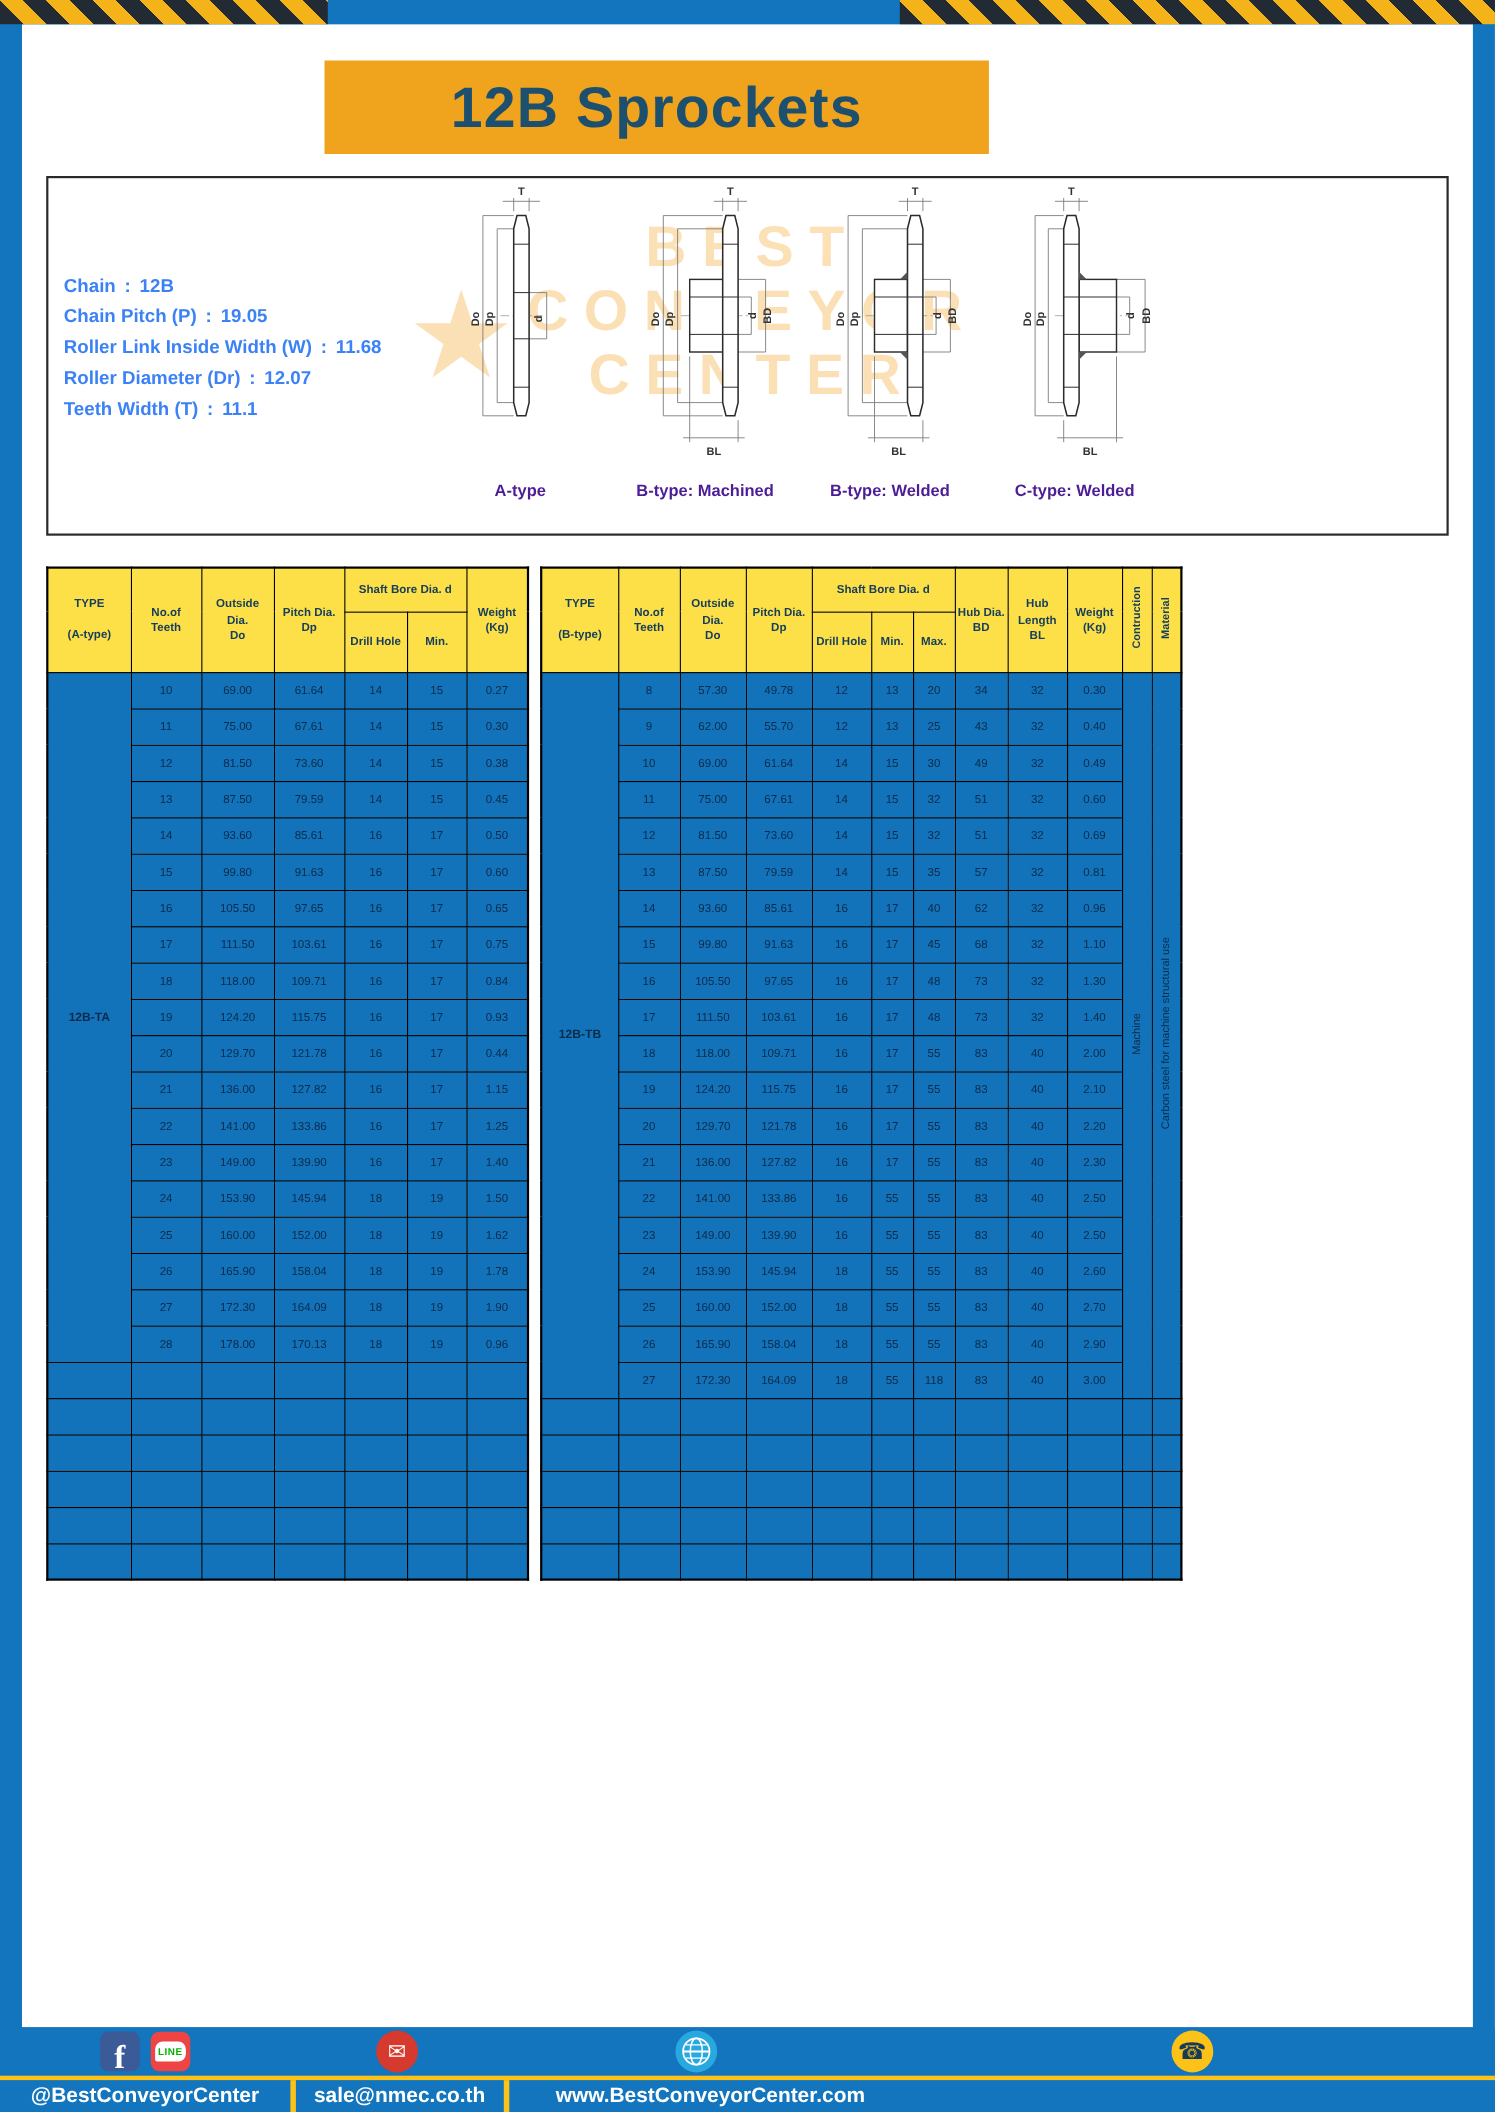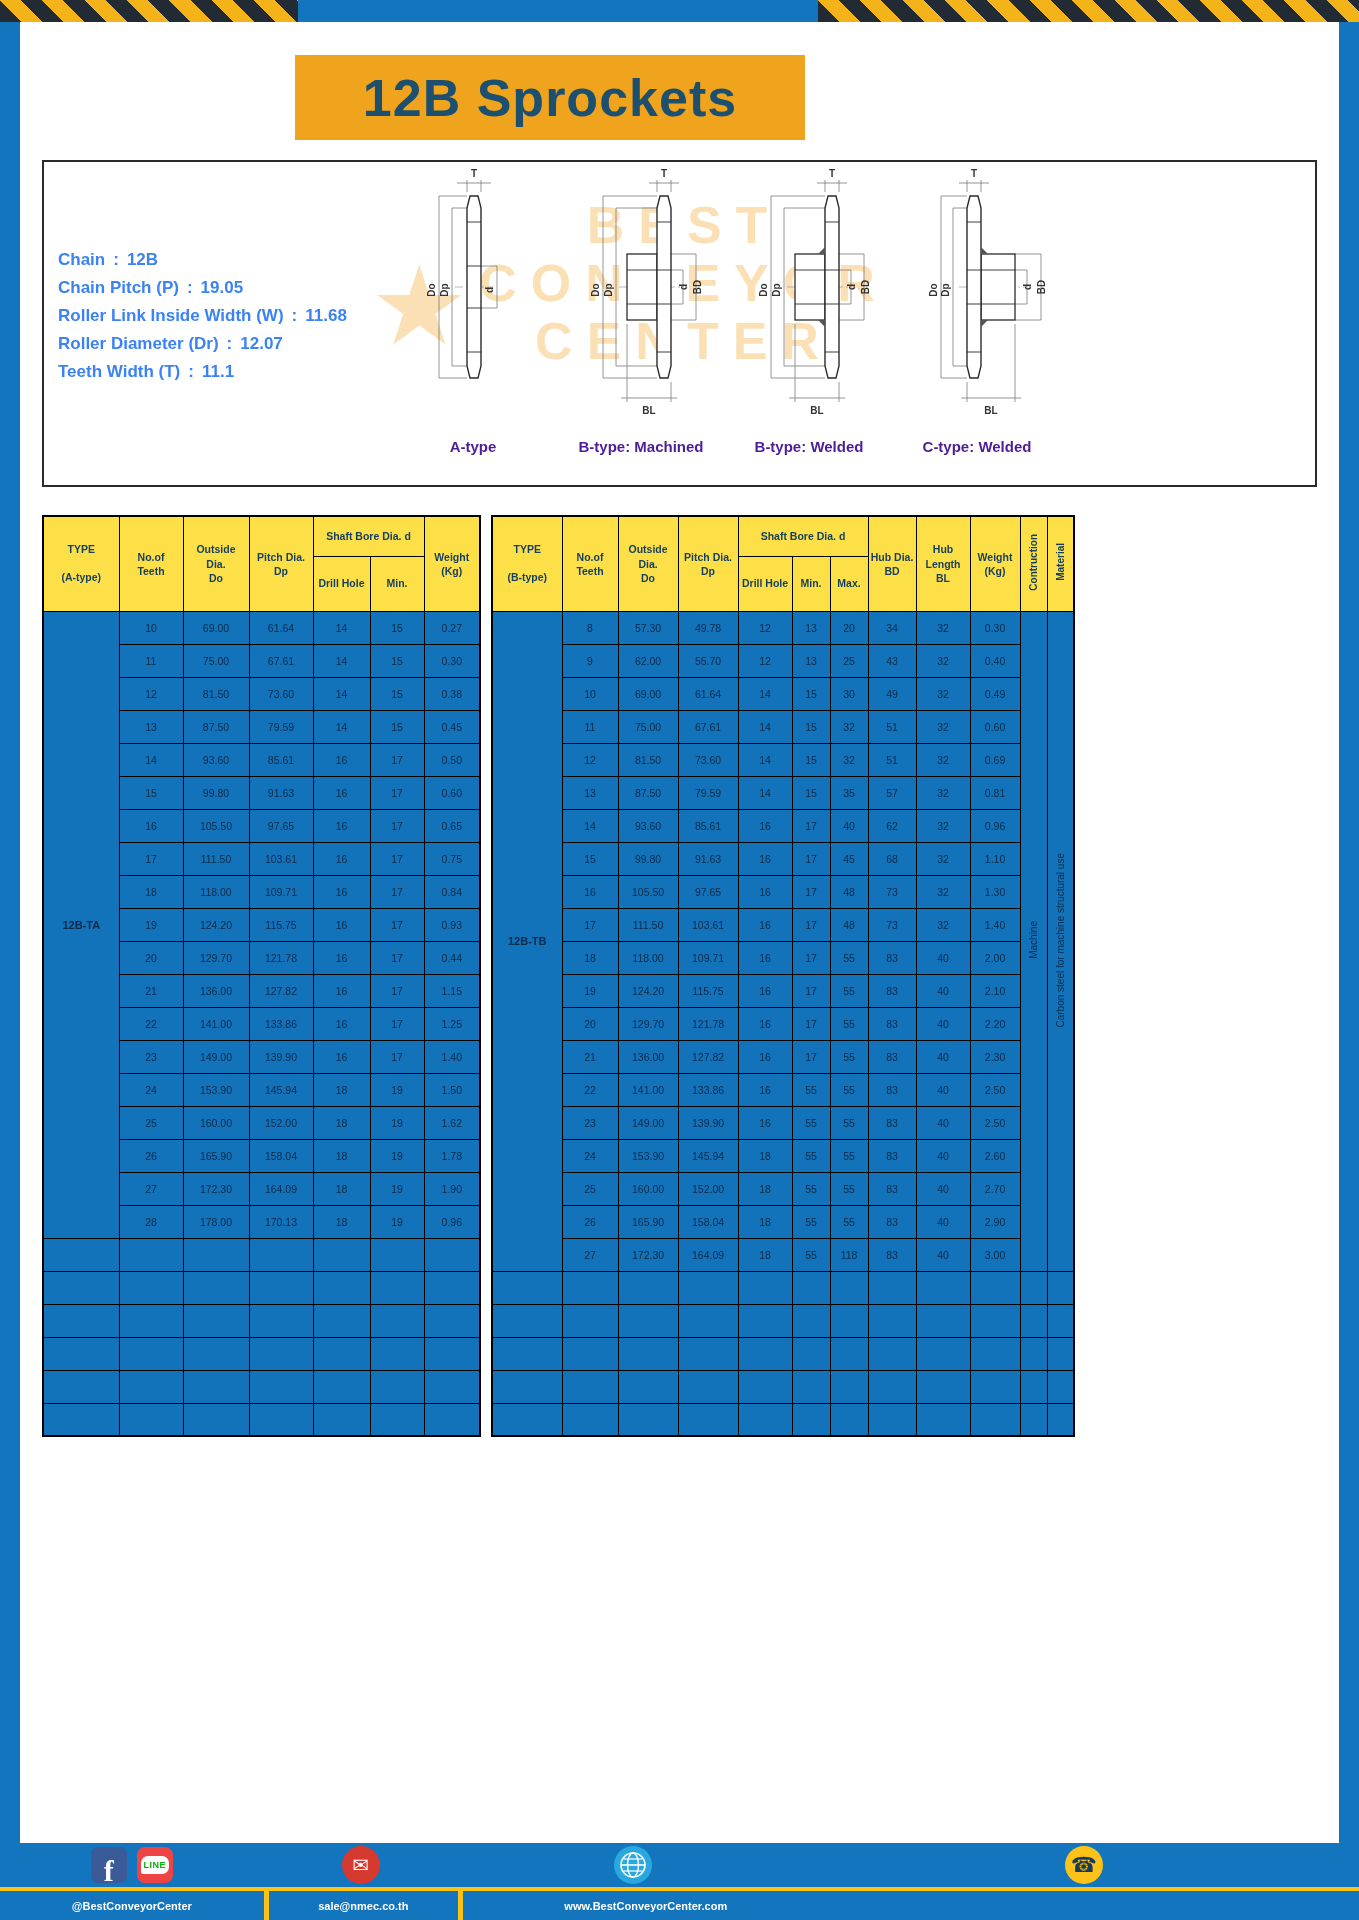--- a/index.html
+++ b/index.html
@@ -11,21 +11,21 @@
   
   .top-bar { position:absolute; top:0; left:0; width:100%; height:22px; background:#1375bd; z-index:3; }
   .hazard { position:absolute; top:0; height:22px;
             background:repeating-linear-gradient(45deg,#222a33 0 15px,#f5b31a 15px 30px); }
   .hazard-left { left:0; width:298px; }
   .hazard-right { left:818px; right:0; }
 
   
   .sheet { position:absolute; top:22px; left:20px; right:20px; bottom:77px; background:#ffffff; }
 
-  .title-banner { width:510px; height:85px; margin:33px 0 0 275px; background:#f0a41e;
+  .title-banner { width:604px; height:85px; margin:33px 0 0 275px; background:#f0a41e;
                   display:flex; align-items:center; justify-content:center; }
   .title-banner h1 { font-size:52px; font-weight:bold; color:#1d4f6e; letter-spacing:1px; }
 
   
   .spec-box { position:relative; margin:20px 22px 0; height:327px; border:2px solid #2a2a2a;
               background:#fff; overflow:hidden; }
   .spec-list { position:absolute; left:14px; top:84px; z-index:2; }
   .spec-line { font-size:17px; font-weight:bold; color:#3b82f6; line-height:28px; white-space:nowrap; }
   .spec-colon { margin:0 8px; }
 
@@ -69,21 +69,21 @@
                display:flex; align-items:center; justify-content:center; }
   .line-bubble { background:#fff; color:#00b300; font-size:9px; font-weight:bold;
                  padding:4px 3px; border-radius:7px 7px 7px 2px; letter-spacing:.5px; }
   .mail-icon { width:38px; height:38px; border-radius:50%; background:#d6392e; color:#fff;
                font-size:20px; display:flex; align-items:center; justify-content:center; }
   .phone-icon { width:38px; height:38px; border-radius:50%; background:#fdc217; color:#173a5a;
                 font-size:21px; display:flex; align-items:center; justify-content:center; }
   .footer-divider { height:4px; background:#fdc217; }
   .footer-bar { display:flex; height:29px; }
   .footer-item { display:flex; align-items:center; justify-content:center; color:#fff;
-                 font-weight:bold; font-size:11px; white-space:nowrap; }
+                 font-weight:bold; font-size:19px; white-space:nowrap; }
   .fi1 { width:19.4%; } .fi2 { width:14.3%; } .fi3 { width:25.8%;padding-left:20px; } .fi4 { width:40.5%; }
   .footer-item + .footer-item { border-left:5px solid #fdc217; }
 </style>
 </head>
 <body>
 
 <div class="page">
 
   <div class="top-bar">
     <div class="hazard hazard-left"></div>

